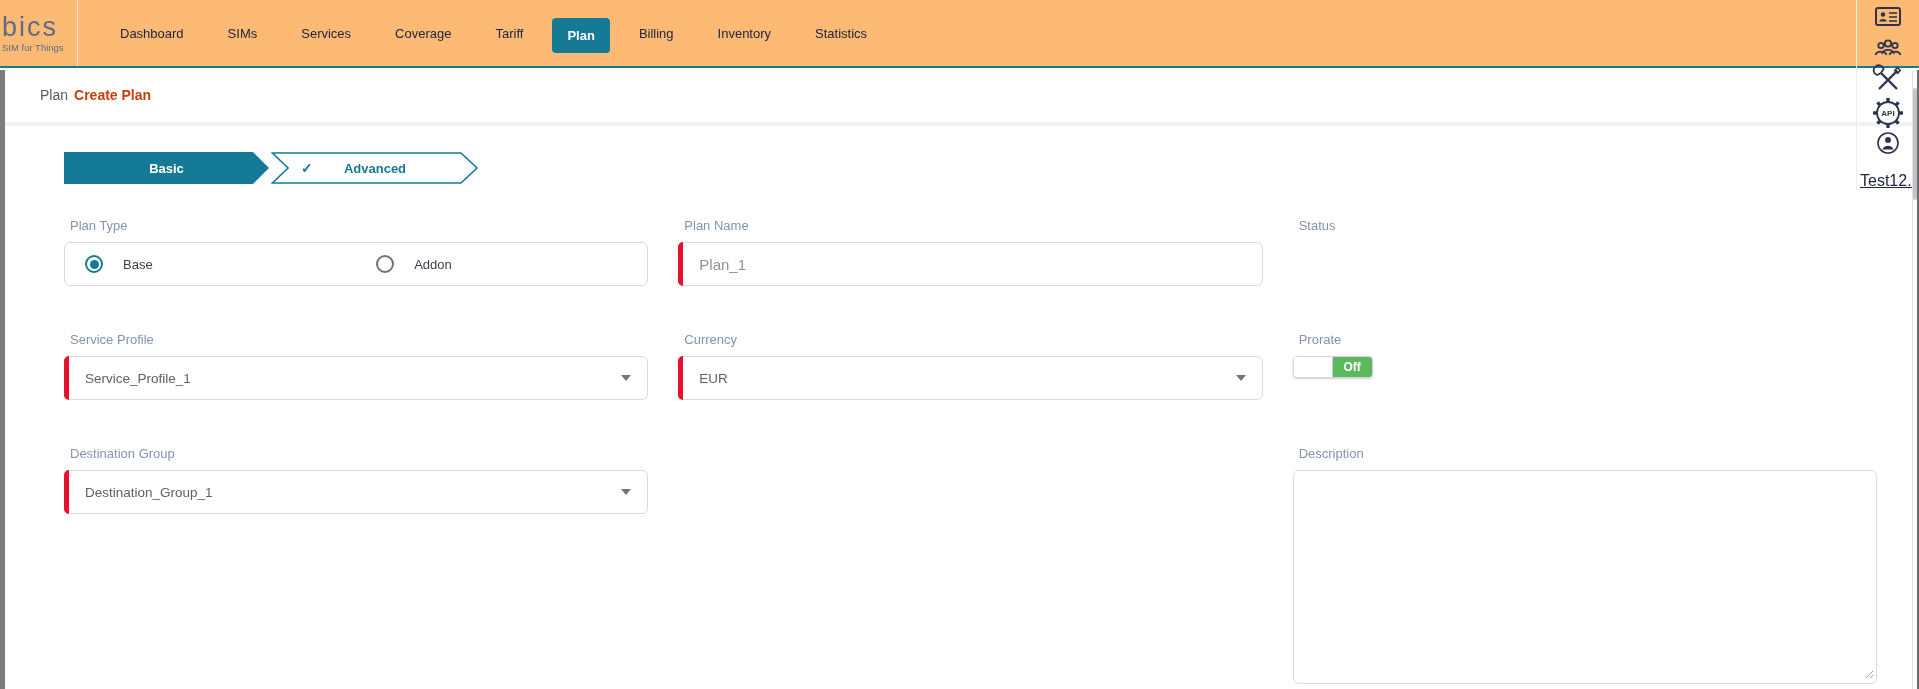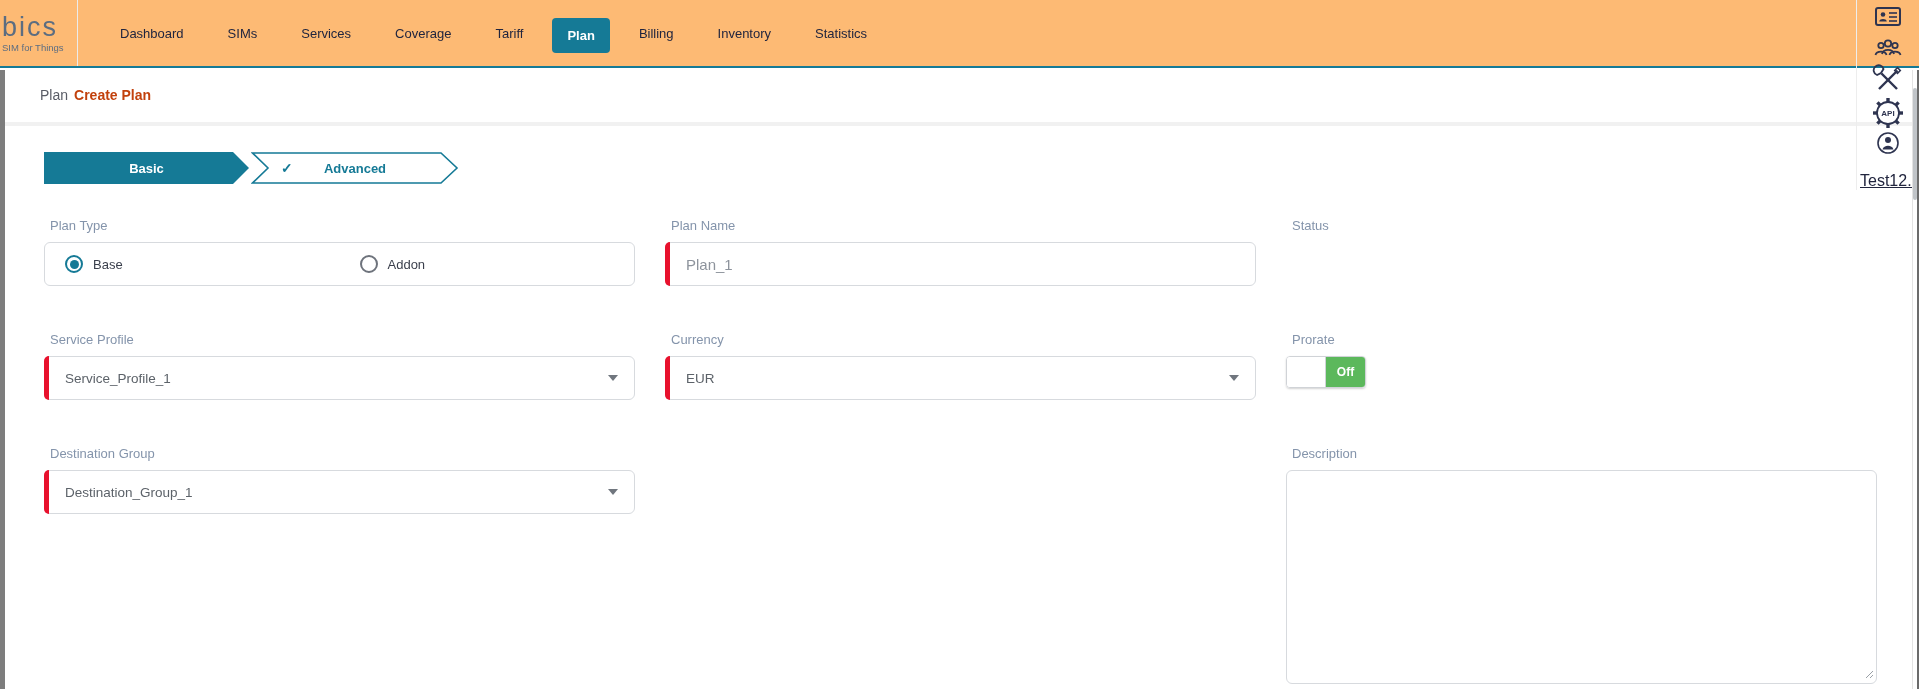--- a/index.html
+++ b/index.html
@@ -32,21 +32,21 @@
   .scrollbar-thumb { position:absolute; right:2px; top:18px; height:112px; width:4px;
     background:#c0c4c8; border-radius:2px; }
 
   
   .breadcrumb-bar { height:58px; display:flex; align-items:center; padding-left:40px;
     background:#fff; border-bottom:4px solid #f1f1f1; font-size:14px; }
   .bc-section { color:#595c66; margin-right:6px; cursor:pointer; }
   .bc-current { color:#c2410c; font-weight:bold; }
 
   
-  .content { padding:26px 42px 0 44px; }
+  .content { padding:26px 42px 0 64px; }
 
   
   .tabs { display:flex; margin-bottom:34px; }
   .tab-basic { width:205px; height:32px; background:#157a96; color:#fff; font-weight:bold;
     font-size:13px; display:flex; align-items:center; justify-content:center; cursor:pointer;
     clip-path:polygon(0 0, calc(100% - 16px) 0, 100% 50%, calc(100% - 16px) 100%, 0 100%); }
   .tab-advanced { width:208px; height:32px; position:relative; margin-left:2px; cursor:pointer; }
   .tab-advanced svg { position:absolute; left:0; top:0; }
   .tab-adv-label { position:absolute; inset:0; display:flex; align-items:center; justify-content:center;
     color:#157a96; font-weight:bold; font-size:13px; }
@@ -55,35 +55,35 @@
 
   
   .form-grid { display:grid; grid-template-columns:repeat(3,1fr); column-gap:30px; row-gap:46px; }
   .field-label { font-size:13px; color:#8494ab; margin-bottom:9px;margin-left:6px; }
   .control { height:44px; border:1px solid #d7dade; border-radius:6px; background:#fff;
     position:relative; display:flex; align-items:center; }
   .req-bar { position:absolute; left:-1px; top:-1px; bottom:-1px; width:5px; background:#e8112d;
     border-radius:6px 0 0 6px; }
 
   .radio-group { justify-content:flex-start; }
-  .radio-item { display:flex; align-items:center; gap:10px; width:50%; padding-left:20px; cursor:pointer; }
+  .radio-item { display:flex; align-items:center; gap:20px; width:50%; padding-left:20px; cursor:pointer; }
   .radio-circle { width:18px; height:18px; border-radius:50%; border:2px solid #6e737c; position:relative; flex:none; }
   .radio-circle.selected { border-color:#157a96; }
   .radio-circle.selected::after { content:''; position:absolute; inset:2.5px; background:#157a96; border-radius:50%; }
   .radio-label { font-size:13px; color:#3a3f4c; }
 
   .text-input { border:none; outline:none; background:transparent; width:100%; height:100%;
     padding-left:20px; font-size:15px; color:#8d939c; font-family:inherit; }
 
   .select-value { padding-left:20px; font-size:13.5px; color:#5c6269; }
   .caret { position:absolute; right:16px; top:50%; margin-top:-3px; width:0; height:0;
     border-left:5px solid transparent; border-right:5px solid transparent; border-top:6px solid #70767e; }
   .select-control { cursor:pointer; }
 
-  .toggle { width:80px; height:32px; display:flex; border-radius:4px; overflow:hidden;
+  .toggle { width:80px; height:22px; display:flex; border-radius:4px; overflow:hidden;
     border:1px solid #d0d3d7; box-shadow:0 1px 2px rgba(0,0,0,.18); cursor:pointer; }
   .toggle-handle { width:50%; background:#fff; border-right:1px solid #d0d3d7; }
   .toggle-track { width:50%; background:#5cb85c; color:#fff; font-size:12px; font-weight:bold;
     display:flex; align-items:center; justify-content:center; }
 
   .desc-wrap { position:relative; }
   .desc-textarea { width:100%; height:214px; border:1px solid #d7dade; border-radius:6px;
     resize:none; outline:none; font-family:inherit; font-size:14px; padding:10px 14px; color:#3a3f4c; }
   .resize-handle { position:absolute; right:3px; bottom:5px; }
 </style>

